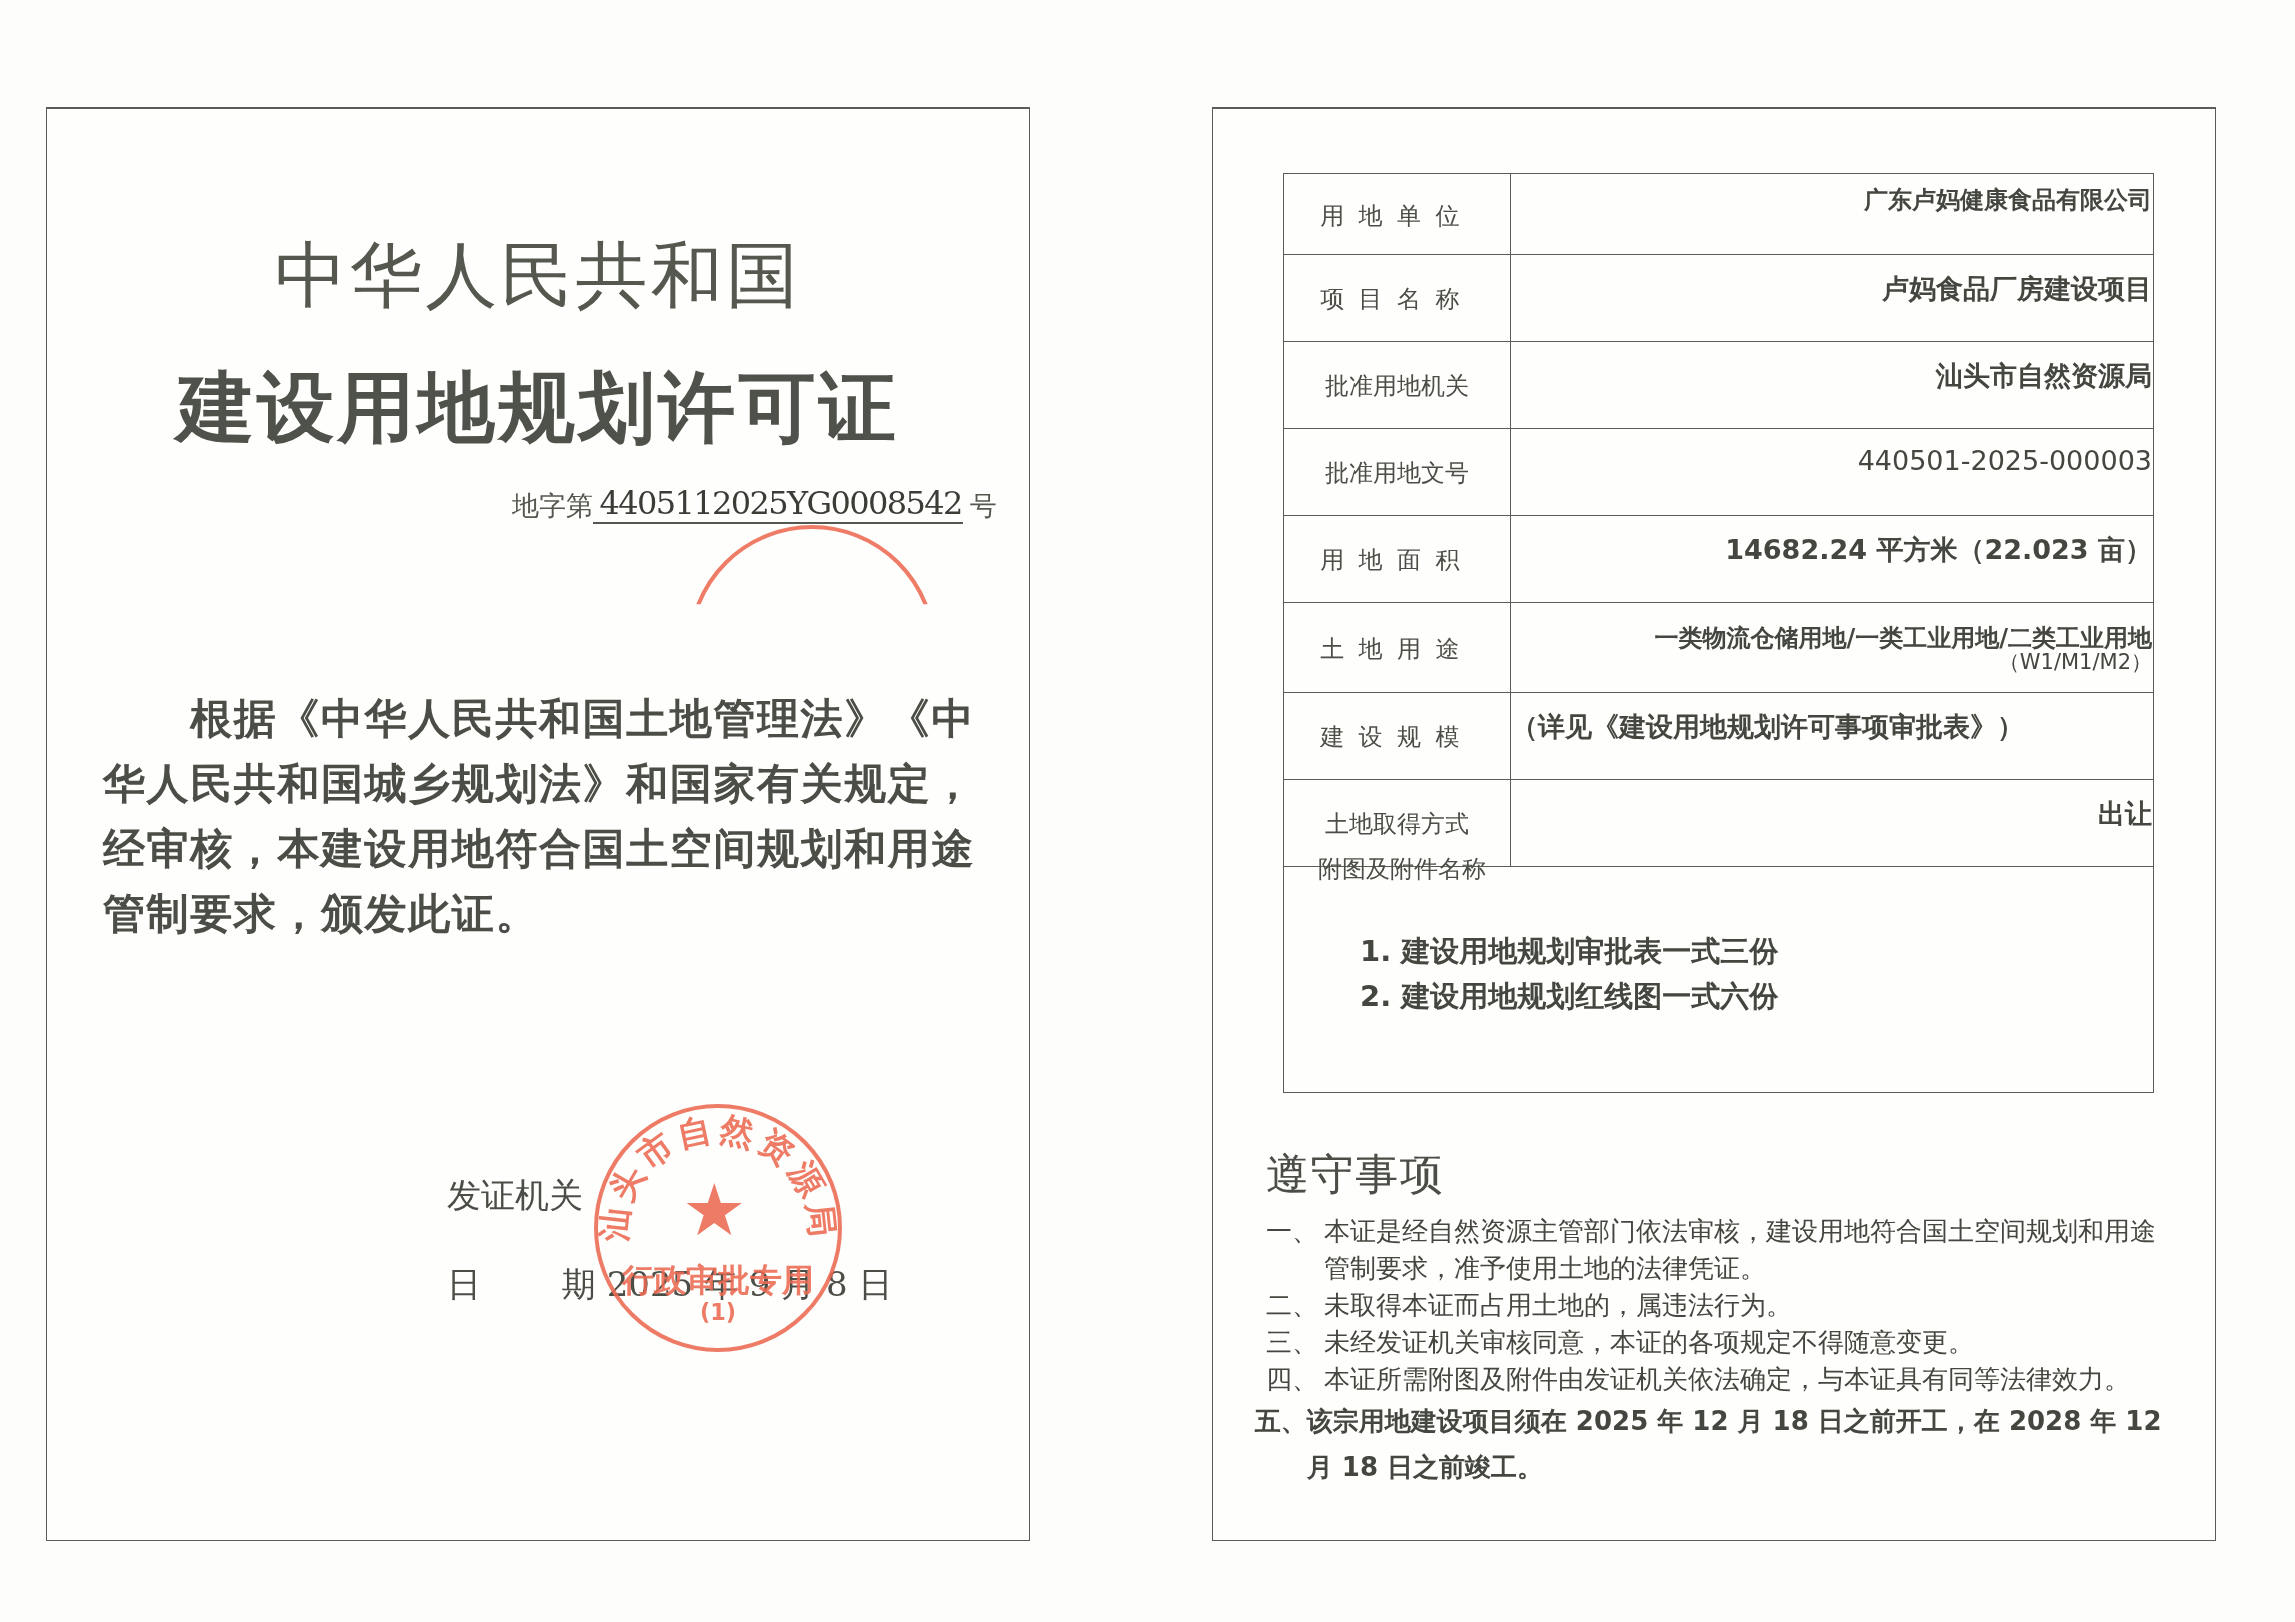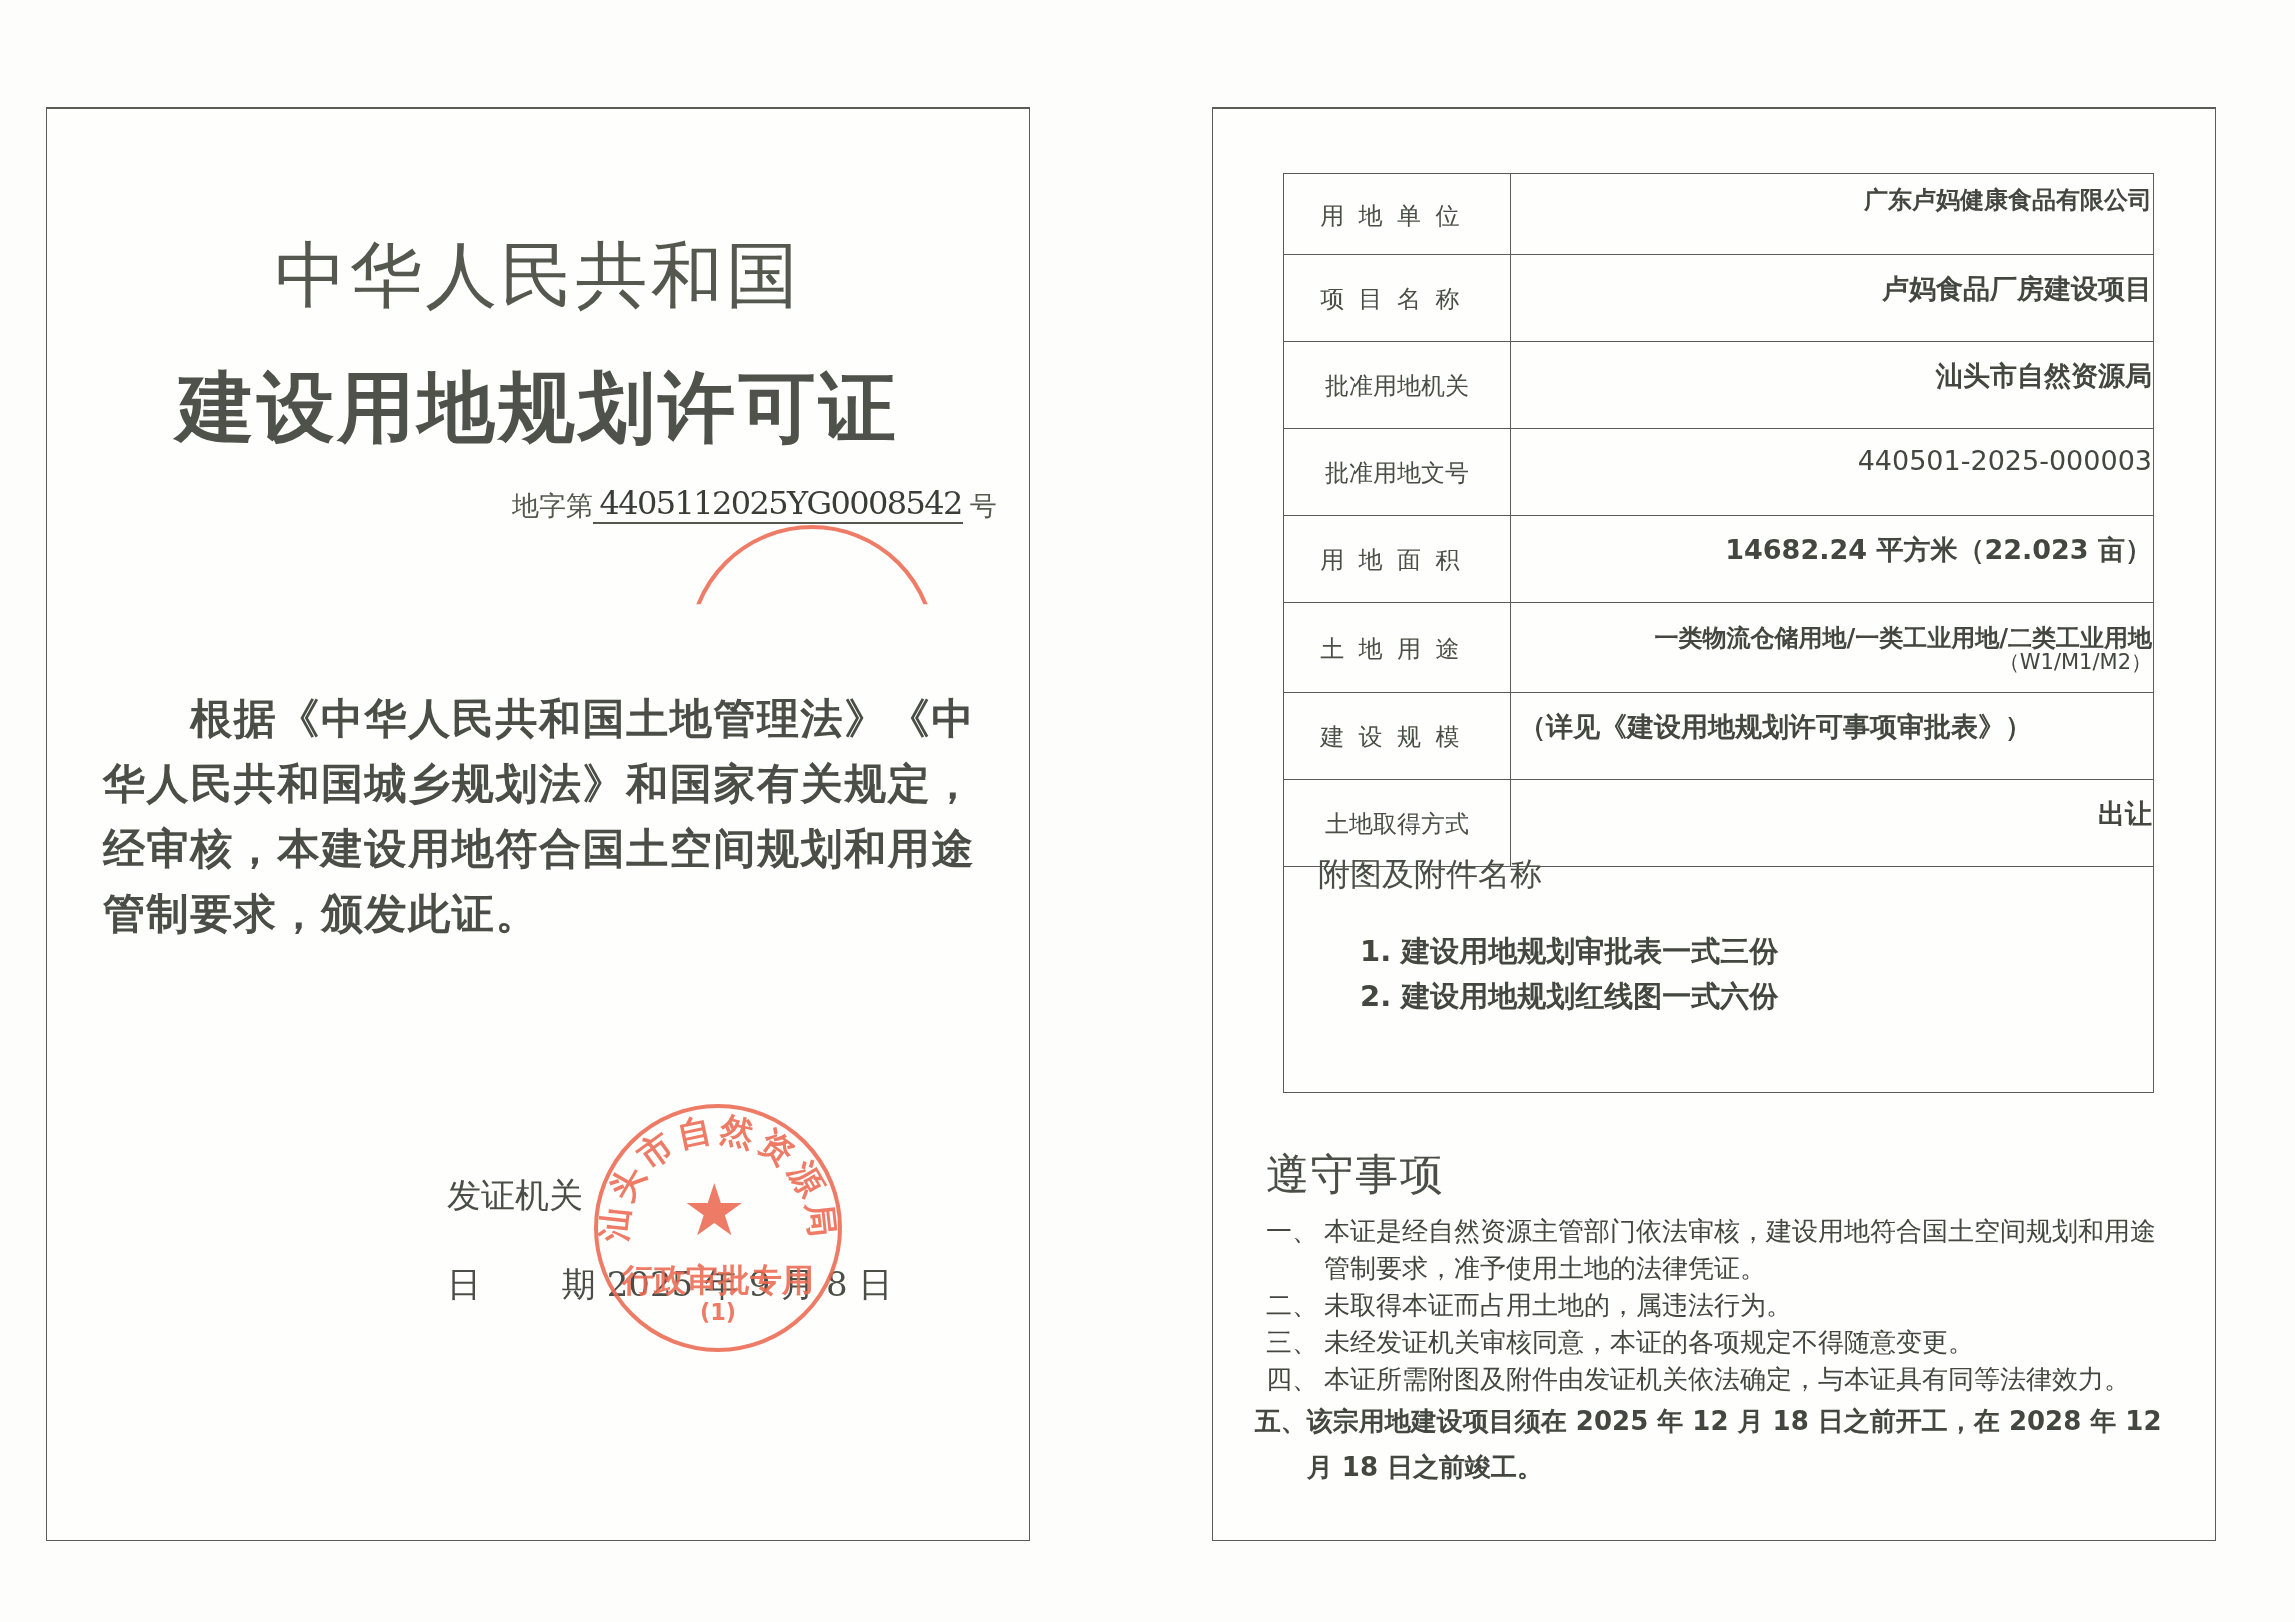--- a/index.html
+++ b/index.html
@@ -30,21 +30,21 @@
   #stamp-top{left:641px;top:416px;width:240px;height:240px;clip-path:inset(0 0 68% 0);}
 
   .info-table{position:absolute;left:70px;top:64px;width:871px;border-collapse:collapse;}
   .info-table td{border:1.6px solid #5a5d55;height:69px;vertical-align:top;}
   .info-table td.lbl{width:224px;font-size:24px;text-align:center;vertical-align:middle;color:#4b4e46;padding-top:4.8px;}
   .info-table td.lbl.spaced{letter-spacing:14.4px;}
   .info-table td.val{font-size:27px;text-align:right;padding-top:16px;color:#44473f;font-weight:bold;}
   .info-table td.val .sub{display:block;font-size:21px;line-height:16px;font-weight:normal;}
   .info-table tr.r0 td.val{font-size:24px;padding-top:9.6px;}
   .attach{position:absolute;left:70px;top:718px;width:871px;height:266px;border:1.6px solid #5a5d55;border-top:none;box-sizing:border-box;}
-  .attach .ttl{position:absolute;left:34px;top:26px;font-size:32px;color:#4b4e46;}
+  .attach .ttl{position:absolute;left:34px;top:26px;font-size:24px;color:#4b4e46;}
   .attach ol{position:absolute;left:72px;top:98px;margin:4px;padding:0;list-style:none;font-size:29px;line-height:45px;font-weight:bold;color:#44473f;}
   .notice-title{position:absolute;left:53px;top:1037px;font-size:43px;color:#4b4e46;letter-spacing:1.6px;}
   .notice{position:absolute;left:53px;top:1104px;width:905px;font-size:26px;line-height:37px;color:#44473f;}
   .notice .item{display:flex;}
   .notice .item .n{flex:0 0 58px;}
   .notice .item.bold{font-weight:bold;margin-left:-11.2px;line-height:46px;}
   .notice .item.bold .n{flex:0 0 46px;}
 </style>
 </head>
 <body>
@@ -110,21 +110,21 @@
       </tr>
       <tr>
         <td class="lbl spaced">土地用途</td>
         <td class="val" style="padding-top:19px;font-size:24px">
           <span>一类物流仓储用地/一类工业用地/二类工业用地</span>
           <span class="sub">（W1/M1/M2）</span>
         </td>
       </tr>
       <tr>
         <td class="lbl spaced">建设规模</td>
-        <td class="val" style="text-align:left;padding-left:8px">（详见《建设用地规划许可事项审批表》）</td>
+        <td class="val" style="text-align:left;padding-left:0">（详见《建设用地规划许可事项审批表》）</td>
       </tr>
       <tr>
         <td class="lbl">土地取得方式</td>
         <td class="val">出让</td>
       </tr>
     </tbody>
   </table>
   <div class="attach">
     <div class="ttl">附图及附件名称</div>
     <ol>

